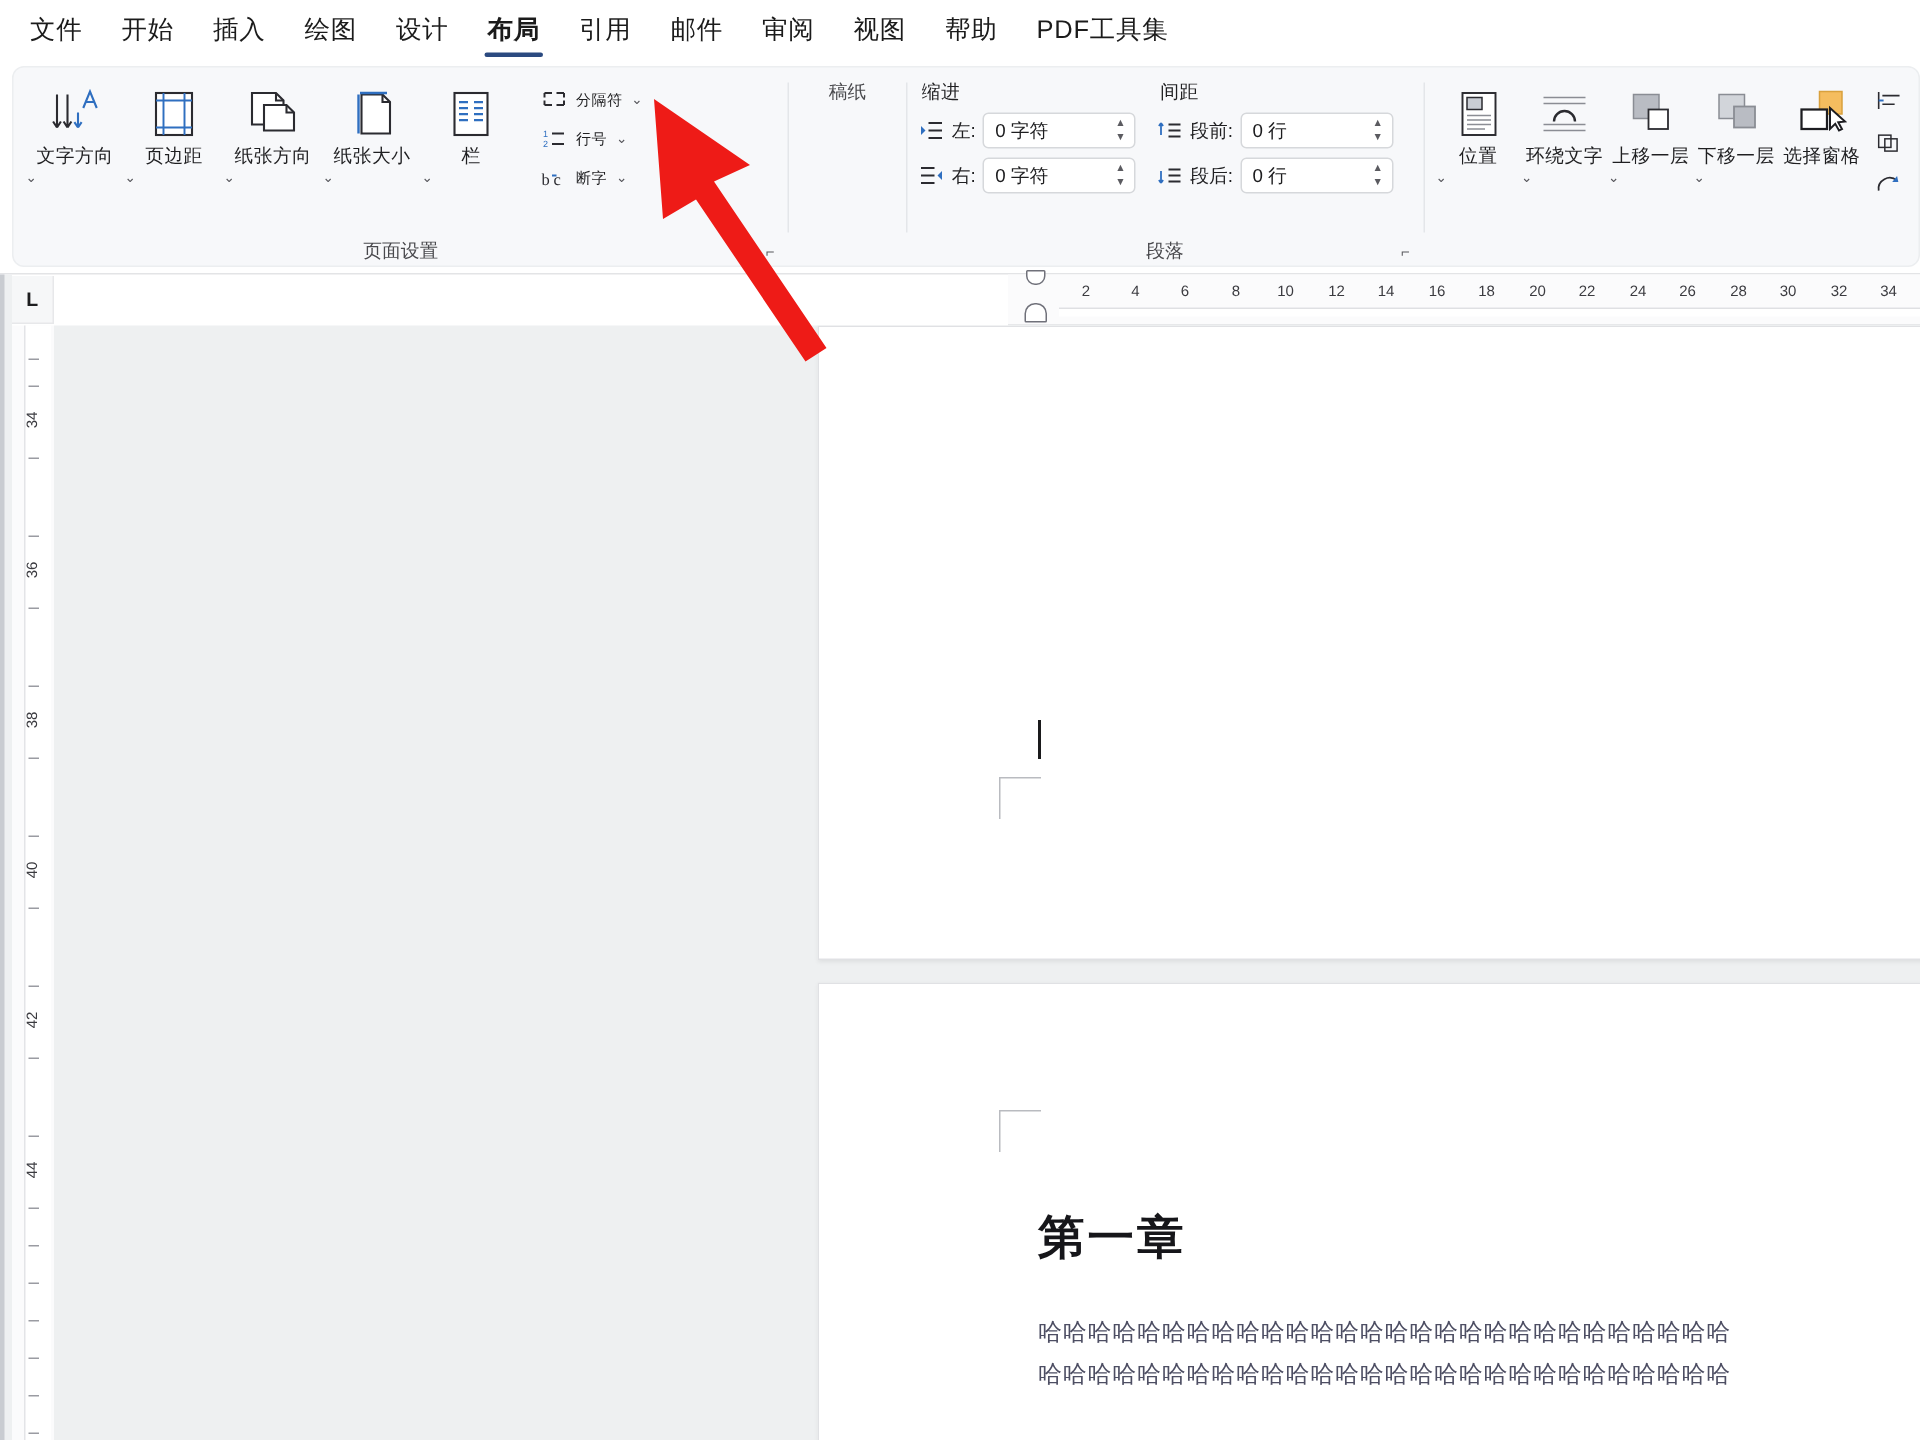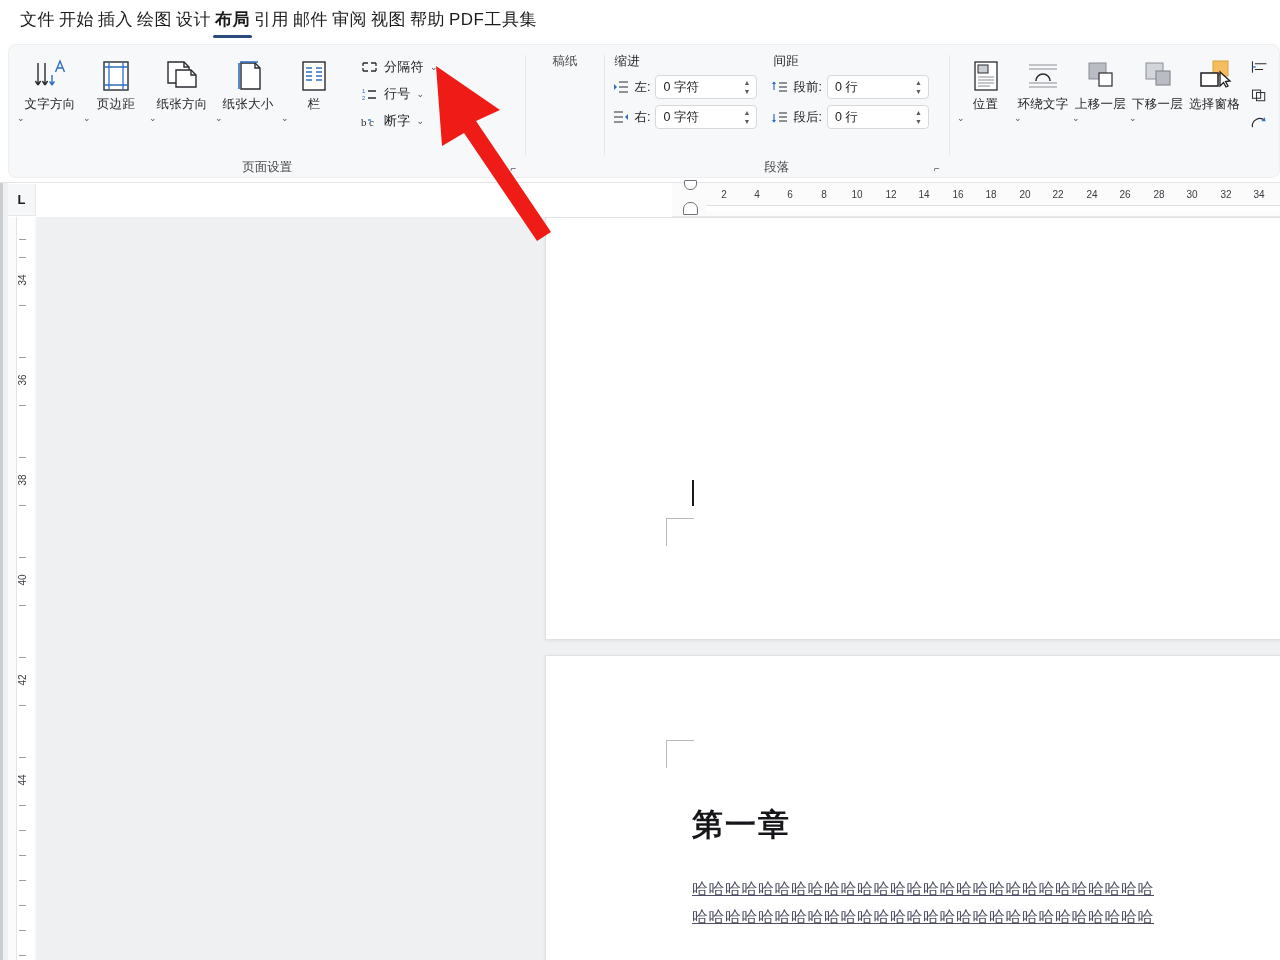--- a/index.html
+++ b/index.html
@@ -7,21 +7,21 @@
     width: 1280px; height: 960px;
     font-family: "Liberation Sans", "DejaVu Sans", sans-serif;
     overflow: hidden; background: #ffffff;
   }
   #app { position: relative; width: 1280px; height: 960px; }
 
   
   .tabbar {
     position: absolute; left: 0; top: 0; width: 1117px; height: 40px;
     background: #ffffff; display: flex; align-items: center;
-    padding-left: 18px; 
+    padding-left: 18px; gap: 22px;
   }
   .tab {
     font-size: 17px; color: #1b1b1b; letter-spacing: .5px;
     position: relative; padding: 4px 2px 6px; white-space: nowrap; cursor: pointer;
   }
   .tab.active { font-weight: 700; text-align: center; }
   .tab.active::after {
     content: ""; position: absolute; left: 0; right: 0; bottom: -1px;
     height: 3px; background: #2b4a80; border-radius: 2px;
   }
@@ -63,21 +63,21 @@
     white-space: nowrap; letter-spacing: .3px;
   }
   .bigbtn .lb.wrap { white-space: normal; width: 58px; }
   .bigbtn .car { font-size: 9px; color: #55555a; line-height: 11px; margin-top: 2px; }
 
   
   .smallcol { display: flex; flex-direction: column; gap: 7px; padding-top: 6px; }
   .smallbtn { display: flex; align-items: center; gap: 6px; cursor: pointer;
               padding: 1px 3px; border-radius: 3px; }
   .smallbtn .ic { width: 18px; height: 17px; display: flex; align-items: center; justify-content: center; }
-  .smallbtn .lb { font-size: 13px; color: #1f1f21; white-space: nowrap; letter-spacing: .3px; }
+  .smallbtn .lb { font-size: 10px; color: #1f1f21; white-space: nowrap; letter-spacing: .3px; }
   .smallbtn .car { font-size: 9px; color: #55555a; }
 
   
   .para-cols { display: flex; gap: 14px; padding-top: 2px; }
   .para-col { display: flex; flex-direction: column; }
   .para-head { font-size: 12.5px; color: #1f1f21; margin: 0 0 5px 2px; letter-spacing: .3px; }
   .field-row { display: flex; align-items: center; gap: 5px; margin-bottom: 6px; }
   .field-row .ic { width: 17px; height: 15px; display: flex; align-items: center; justify-content: center; }
   .field-row .fl { font-size: 12.5px; color: #1f1f21; white-space: nowrap; }
   .spin {
@@ -164,21 +164,21 @@
   }
   .caret {
     position: absolute; width: 1.6px; height: 26px; background: #1a1a1c;
   }
   .doc-heading {
     position: absolute; font-size: 31px; font-weight: 700; color: #16161a;
     letter-spacing: 2px; white-space: nowrap;
   }
   .doc-body {
     position: absolute; font-size: 16px; color: #4d4e63; letter-spacing: .5px;
-    line-height: 26px; white-space: nowrap; text-decoration: underline;
+    line-height: 26px; white-space: nowrap;
   }
 
   
   .arrow-layer {
     position: absolute; left: 0; top: 0; width: 1280px; height: 960px;
     pointer-events: none;
   }
 </style>
 </head>
 <body>

